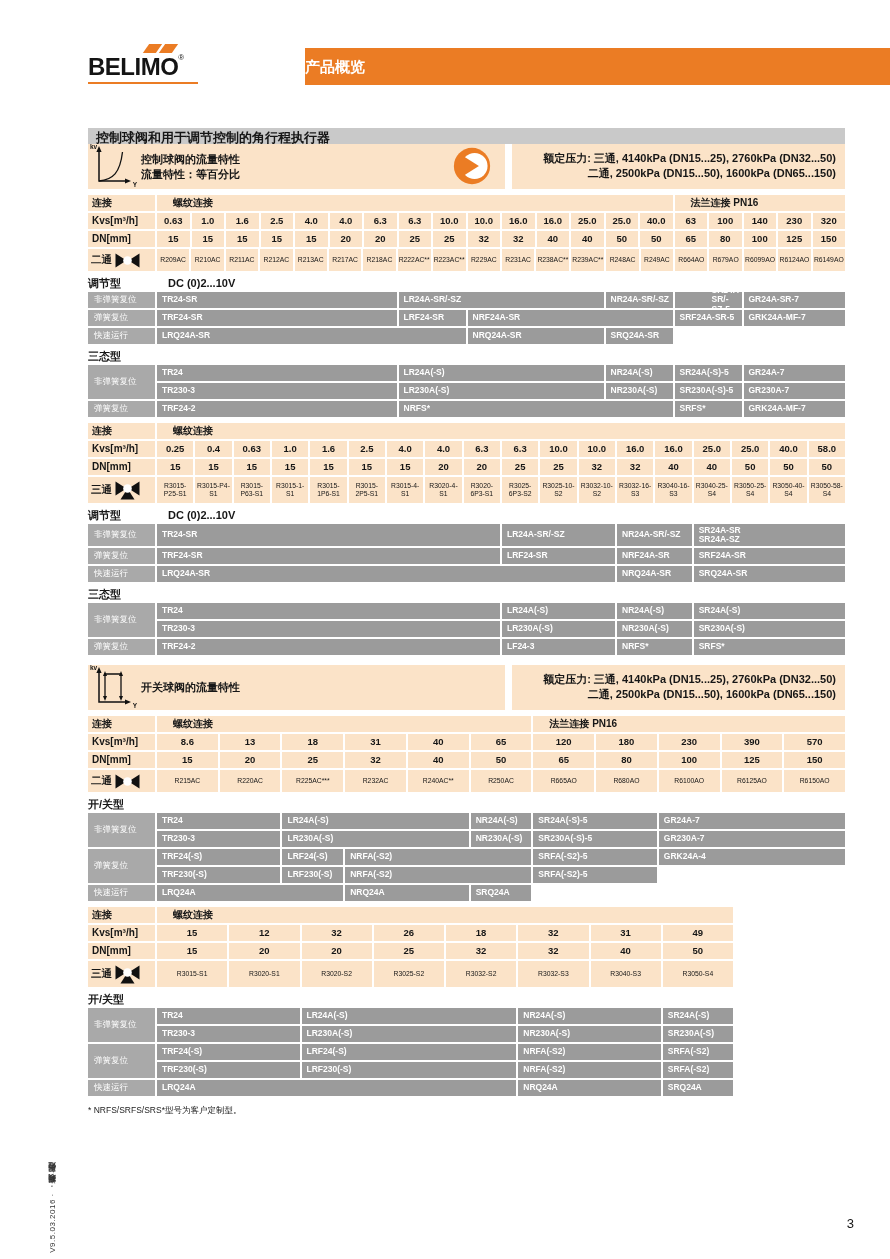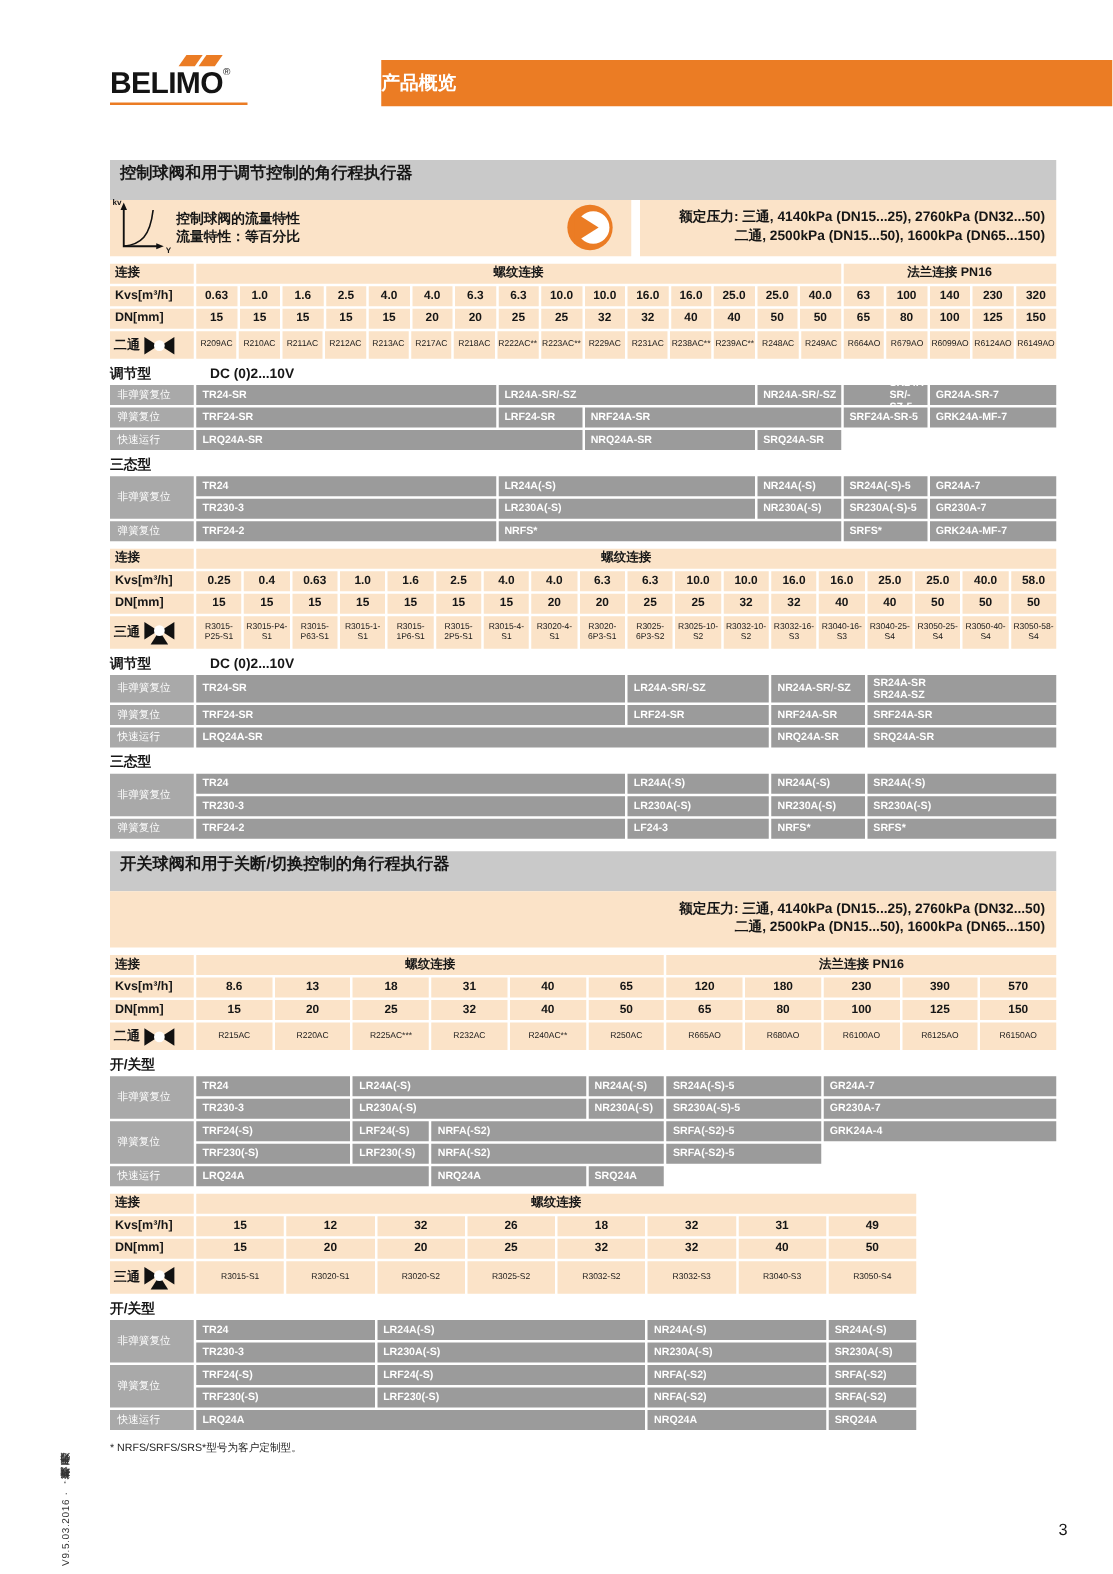--- a/index.html
+++ b/index.html
@@ -14,38 +14,38 @@
   .logo{position:absolute;left:88px;top:44px;width:120px;height:48px}
   .slashes{position:absolute;top:0;left:58px;display:flex;gap:3px}
   .slashes i{display:block;width:13px;height:9px;background:var(--orange);transform:skewX(-35deg)}
   .logo-row{position:absolute;top:9px;left:0;white-space:nowrap}
   .logo-text{font-size:24px;font-weight:bold;letter-spacing:-.5px;color:#141414}
   .reg{font-size:8px;vertical-align:top}
   .logo-underline{position:absolute;left:0;top:38px;width:110px;height:2px;background:var(--orange)}
 
   
   .content{margin-left:88px;width:757px;padding-top:128px}
-  .sec-title{height:32px;line-height:20px;background:var(--section-gray);font-size:13px;font-weight:bold;padding-left:8px}
+  .sec-title{height:16px;line-height:20px;background:var(--section-gray);font-size:13px;font-weight:bold;padding-left:8px}
   .sec + .sec{margin-top:10px}
   .info{display:flex;gap:7px;height:45px}
   .info-left{width:417px;background:var(--peach);position:relative;display:flex;align-items:center}
   .curve{width:46px;height:43px;margin-left:2px;position:relative;flex:0 0 auto}
   .axk{position:absolute;left:0;top:-2px;font-size:6.5px;font-weight:bold}
   .axy{position:absolute;right:-1px;bottom:0;font-size:6.5px;font-weight:bold}
   .flow-text{font-size:11px;font-weight:bold;line-height:15px;padding-left:5px}
   .ball{position:absolute;right:14px;top:3px;width:38px;height:38px}
   .info-right{flex:1;background:var(--peach);text-align:right;font-size:11px;font-weight:bold;line-height:15px;padding:7px 9px 0 0}
 
   
   .vtable{margin-top:6px}
   .trow{display:grid;gap:2px;margin-top:2px}
   .trow>div{background:var(--peach)}
   .row-conn>div,.row-vals>div{height:16px;line-height:16px}
   .hc{font-size:10px;font-weight:bold;padding-left:4px;white-space:nowrap}
-  .grp{text-align:center;padding-left:0}
+  .grp{padding-left:16px}
   .vc{font-size:9.5px;font-weight:bold;text-align:center}
   .row-models>div{height:22px}
   .vtable.three .row-models>div{height:26px}
   .mc{display:flex;align-items:center;justify-content:center;font-size:6.8px;line-height:8.5px;text-align:center;padding:0 1px}
   .way{display:flex;align-items:center;gap:3px;padding-left:3px;font-size:10.5px;font-weight:bold}
 
   
   .bheading{margin:6px 0 1px;height:13px;line-height:13px;font-size:11px;font-weight:bold}
   .bheading b{display:inline-block;min-width:80px}
   .band{display:grid;gap:2px;margin-top:2px}
@@ -359,22 +359,40 @@
           <div class="bl" style="grid-area: 1 / 1 / span 1;">弹簧复位</div>
           <div class="br" style="grid-area: 1 / 2 / auto / span 9;">TRF24-2</div>
           <div class="br" style="grid-area: 1 / 11 / auto / span 3;">LF24-3</div>
           <div class="br" style="grid-area: 1 / 14 / auto / span 2;">NRFS*</div>
           <div class="br" style="grid-area: 1 / 16 / auto / span 4;">SRFS*</div>
         </div>
       </div>
   </section>
 
   <section class="sec">
-    <div class="sec-title">开关球阀和用于关断/切换控制的角行程执行器</div>
     <div class="info">
+      <div class="info-left">
+        <div class="curve">
+          <span class="axk">kv</span>
+          <svg width="46" height="43" viewBox="0 0 46 43">
+            <path d="M9,5 V36 H37" stroke="#111" stroke-width="1.5" fill="none"></path>
+            <path d="M9,1 L6.4,7 L11.6,7 Z" fill="#111"></path>
+            <path d="M41,36 L35,33.6 L35,38.4 Z" fill="#111"></path>
+            <path d="M15,31 V8 H31 V31" stroke="#111" stroke-width="1.3" fill="none"></path>
+            <path d="M15,5 L13,10 L17,10 Z" fill="#111"></path>
+            <path d="M15,35 L13,30 L17,30 Z" fill="#111"></path>
+            <path d="M31,5 L29,10 L33,10 Z" fill="#111"></path>
+            <path d="M31,35 L29,30 L33,30 Z" fill="#111"></path>
+          </svg>
+          <span class="axy">Y</span>
+        </div>
+        <div class="flow-text">
+          <div>开关球阀的流量特性</div>
+        </div>
+      </div>
       <div class="info-right">
         <div>额定压力: 三通, 4140kPa (DN15...25), 2760kPa (DN32...50)</div>
         <div>二通, 2500kPa (DN15...50), 1600kPa (DN65...150)</div>
       </div>
     </div>
     <div id="blocks-1">
         <div class="vtable" style="width: 757px;">
           <div class="trow row-conn" style="grid-template-columns: 67px repeat(11, 1fr);">
             <div class="hc">连接</div>
             <div class="hc grp" style="grid-column: span 6;">螺纹连接</div>

